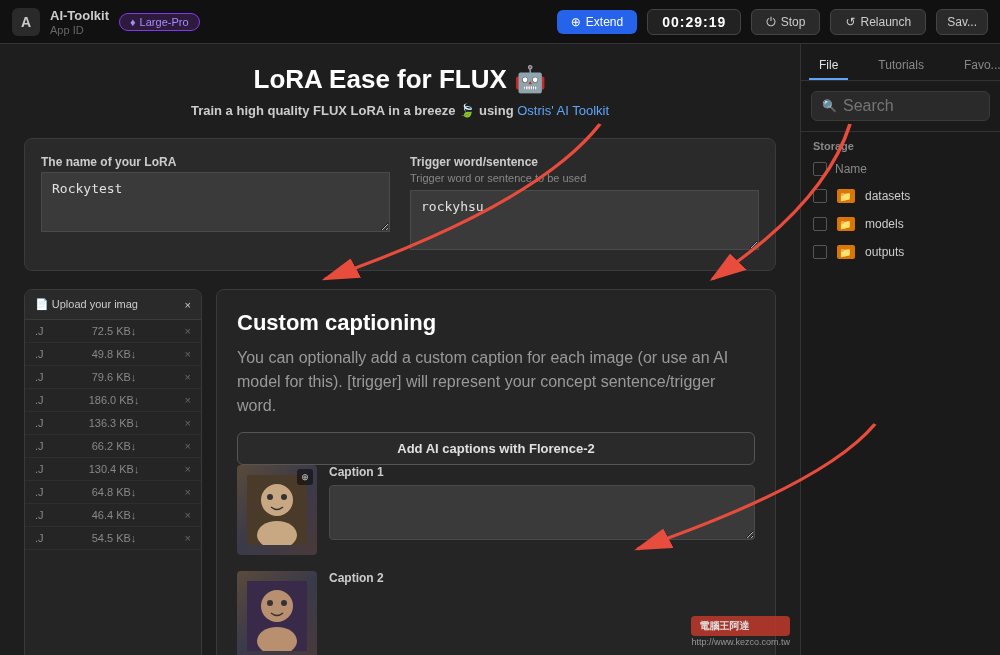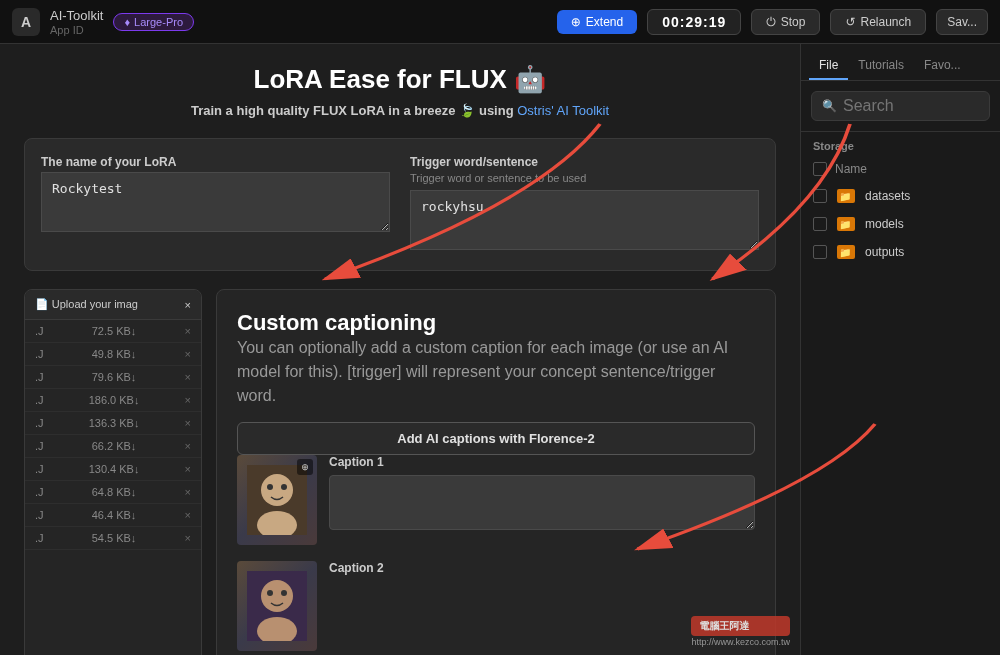--- a/index.html
+++ b/index.html
@@ -26,21 +26,21 @@
       flex-shrink: 0;
     }
     .topbar-logo {
       width: 28px; height: 28px;
       background: #2a2a2a;
       border-radius: 6px;
       display: flex; align-items: center; justify-content: center;
       font-size: 14px; font-weight: bold; color: #ccc;
     }
     .topbar-title {
-      font-size: 13px; color: #ccc; font-weight: 400;
+      font-size: 13px; color: #ccc; font-weight: 700;
     }
     .topbar-appid {
       font-size: 11px; color: #666;
     }
     .badge-large-pro {
       background: #2d1a3d;
       border: 1px solid #7c3aed;
       border-radius: 12px;
       padding: 2px 10px;
       font-size: 11px;
@@ -199,20 +199,21 @@
       background: #252525;
       border: 1px solid #3a3a3a;
       border-radius: 8px;
       padding: 20px;
       overflow-y: auto;
     }
     .caption-title {
       font-size: 22px;
       font-weight: bold;
       color: #fff;
+      margin-bottom: 10px;
     }
     .caption-desc {
       font-size: 16px;
       color: #999;
       margin-bottom: 14px;
       line-height: 1.5;
     }
     .btn-ai-caption {
       background: #2a2a2a;
       border: 1px solid #555;
@@ -282,20 +283,21 @@
       border-left: 1px solid #333;
       display: flex;
       flex-direction: column;
       flex-shrink: 0;
     }
     .sidebar-tabs {
       display: flex;
       border-bottom: 1px solid #333;
       padding: 0 8px;
       padding-top: 8px;
+      gap: 20px;
     }
     .sidebar-tab {
       padding: 6px 10px;
       font-size: 12px;
       color: #888;
       cursor: pointer;
       border-bottom: 2px solid transparent;
     }
     .sidebar-tab.active {
       color: #e0e0e0;

